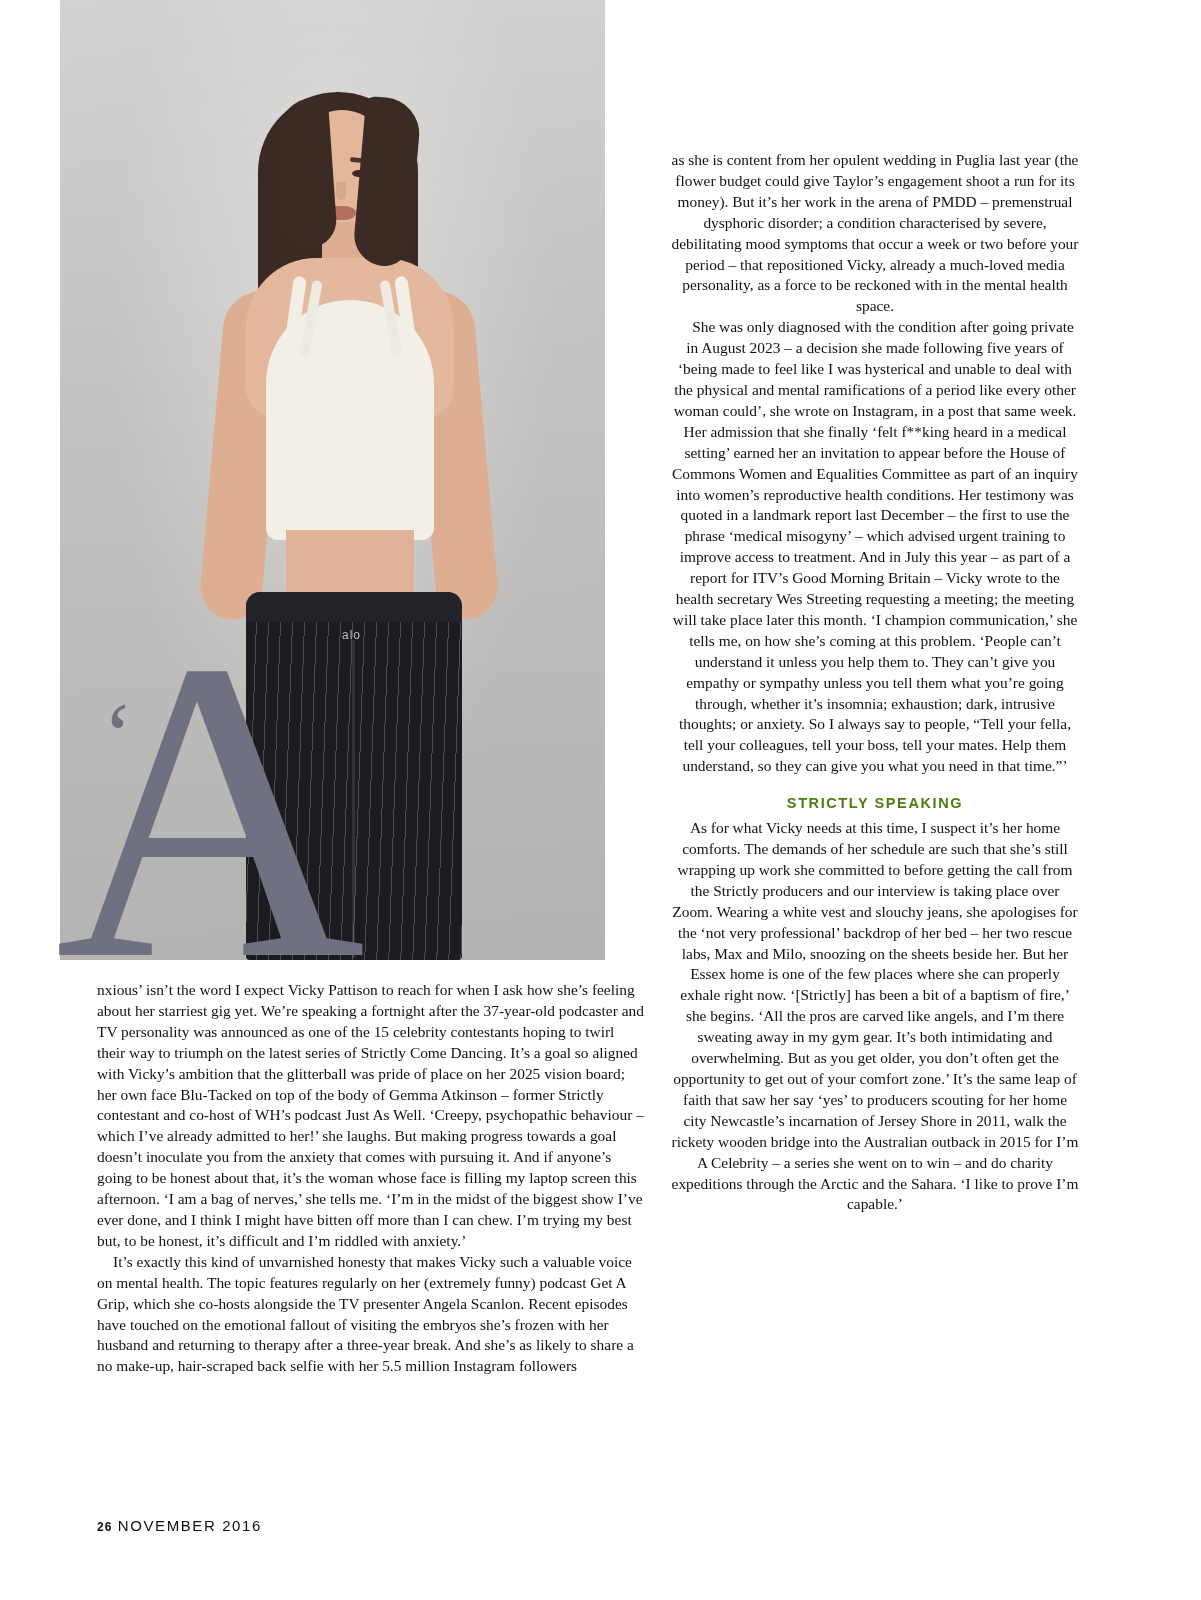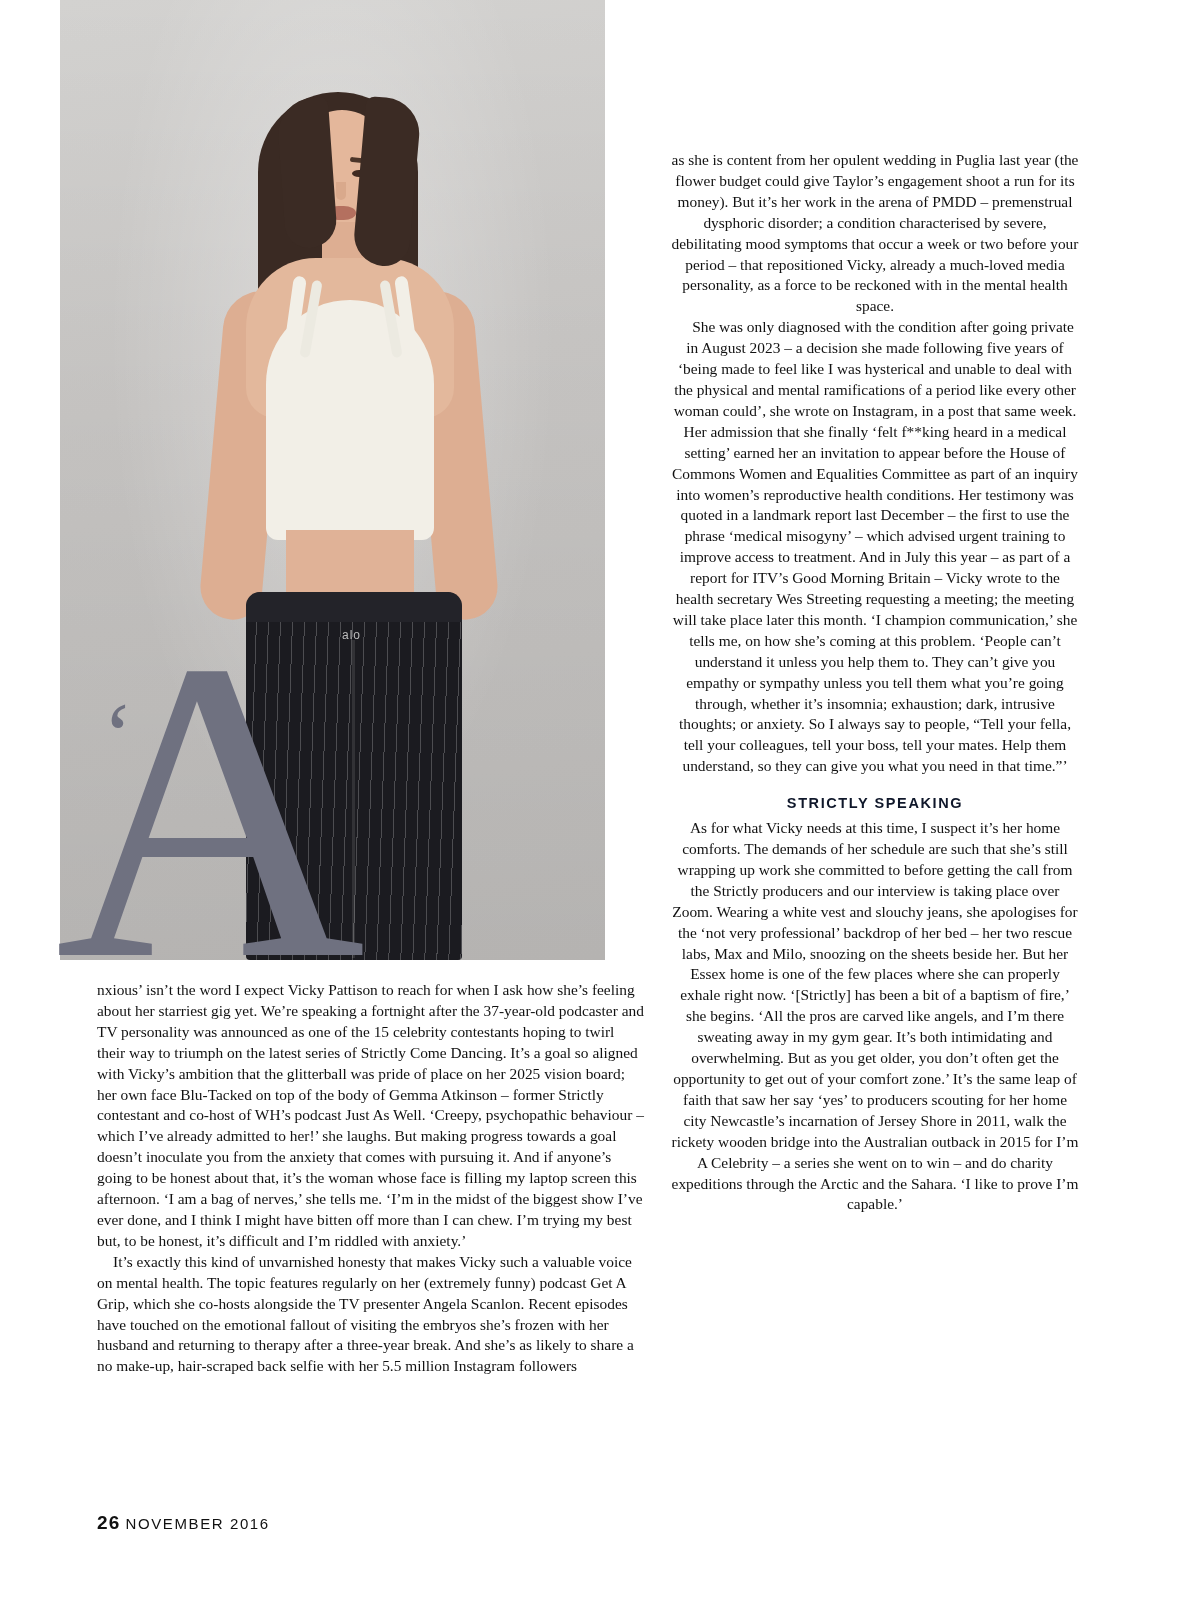--- a/index.html
+++ b/index.html
@@ -240,36 +240,36 @@
     text-indent: 16px;
   }
   .col .first-par { text-indent: 0; }
 
   .subhead {
     font-family: "Liberation Sans", sans-serif;
     font-weight: bold;
     font-size: 14.5px;
     letter-spacing: 1.6px;
     margin: 16px 0 4px 0;
-    color: #0f172a;
+    color: #4d7c0f;
   }
 
   
   .footer {
     position: absolute;
     left: 97px;
     bottom: 66px;
     font-family: "Liberation Sans", sans-serif;
     font-size: 15px;
     letter-spacing: 1.2px;
     color: #111111;
   }
   .footer .pagenum {
     font-weight: bold;
-    font-size: 19px;
+    font-size: 12px;
     margin-right: 5px;
   }
   .footer .issue {
     font-weight: normal;
     letter-spacing: 1.6px;
   }
 </style>
 </head>
 <body>
 

